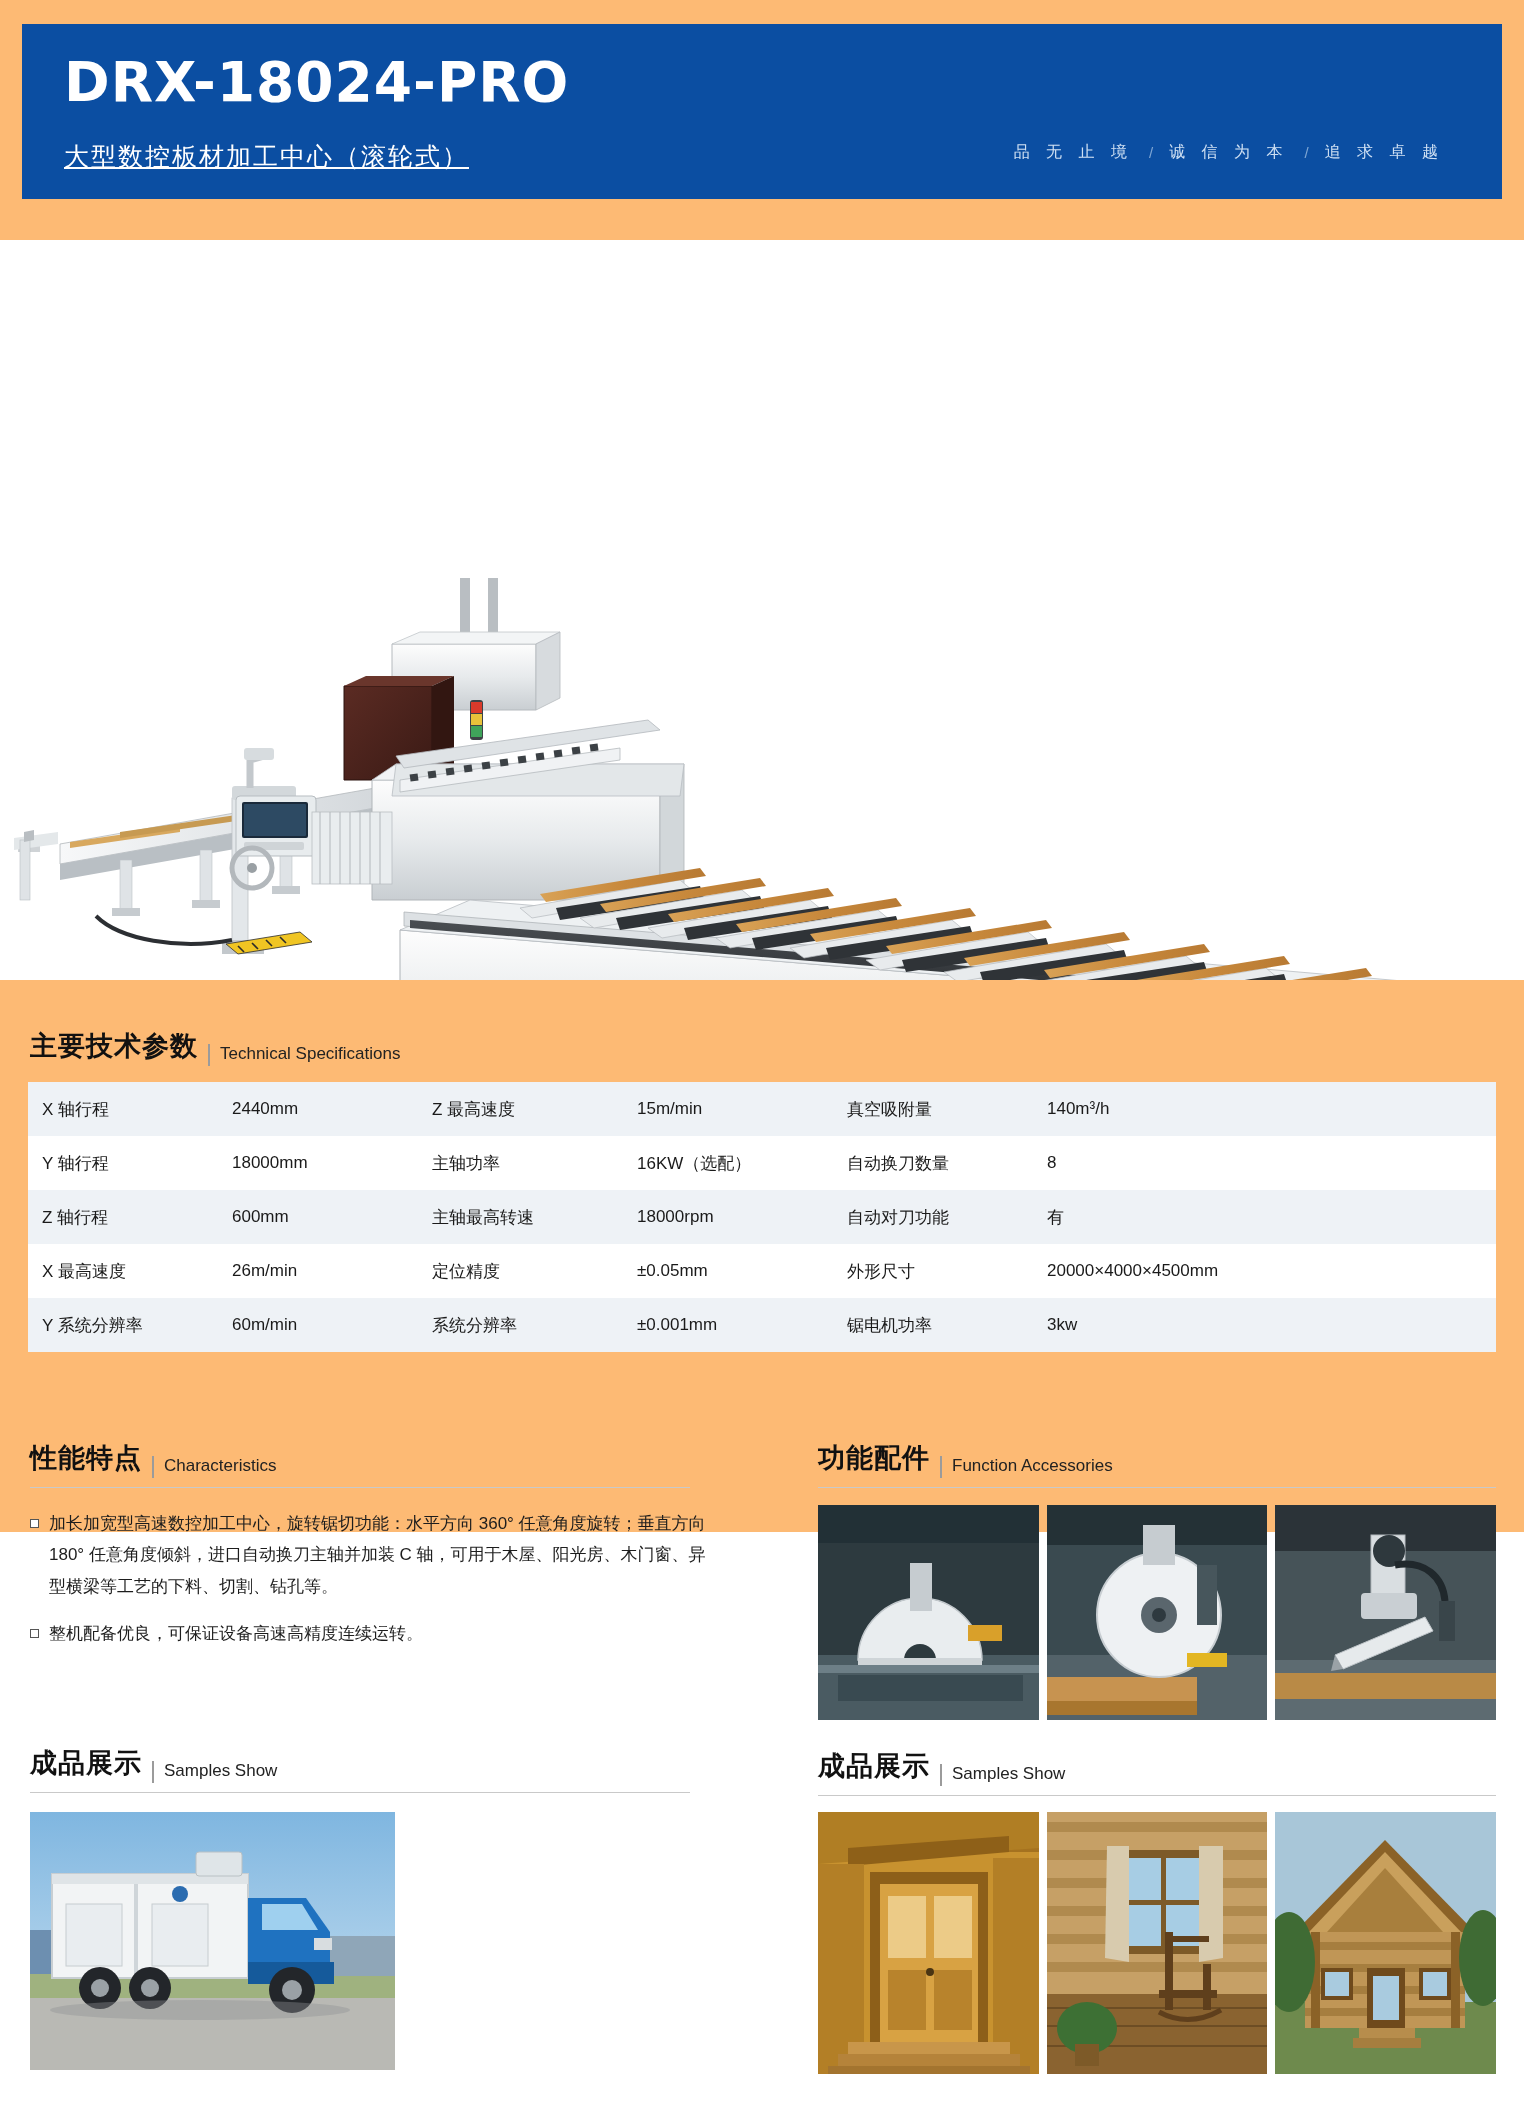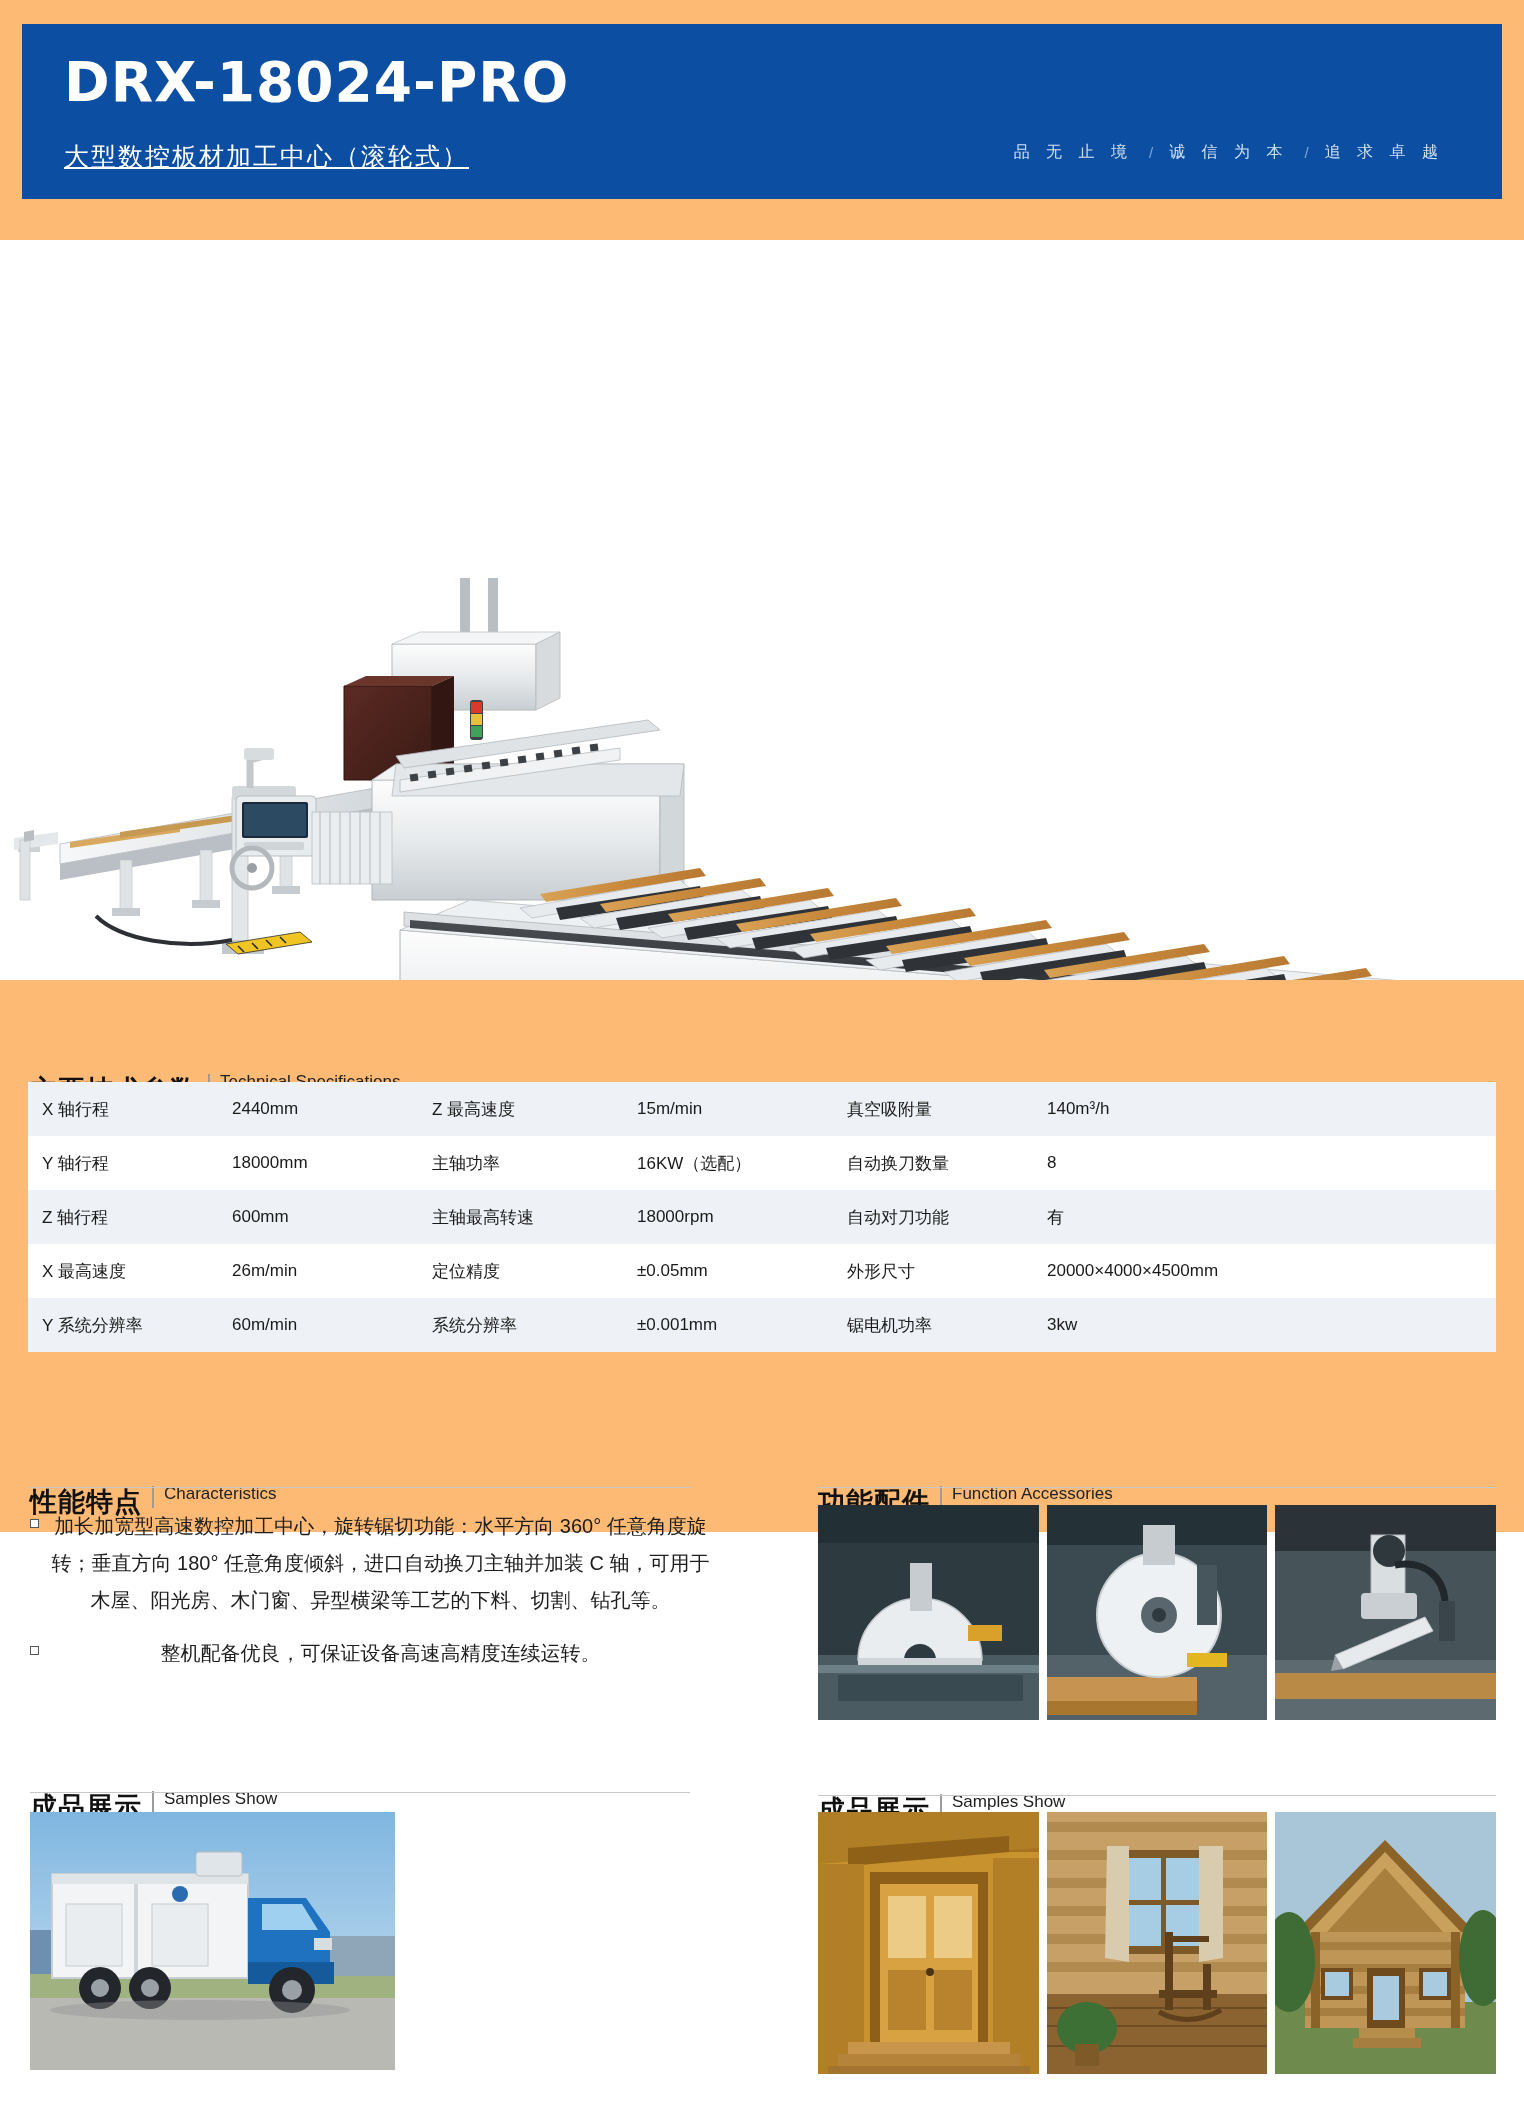--- a/index.html
+++ b/index.html
@@ -55,21 +55,21 @@
   
   .hero {
     position: absolute;
     left: 0px; top: 240px;
     width: 1524px; height: 740px;
     overflow: hidden;
   }
   .hero svg { display:block; }
 
   
-  .sec-head { display: flex; align-items: flex-start; margin-top: 44px; }
+  .sec-head { display: flex; align-items: flex-end; }
   .sec-cn {
     font-size: 27px; font-weight: bold; color: #111;
     letter-spacing: 1px;
   }
   .sec-bar {
     display:inline-block; width:2px; height:22px; background:#9b9b9b;
     margin: 0 10px; position: relative; top: 2px;
   }
   .sec-en { font-size: 17px; color: #222; font-family: "Liberation Sans", sans-serif;}
 
@@ -99,21 +99,21 @@
   .c-label3{ width: 200px; }
   .c-val3  { width: auto; }
 
   
   .char-head { position: absolute; left: 30px; top: 1440px; }
   .char-rule {
     position: absolute; left: 30px; top: 1487px; width: 660px; height: 1px; background: #c9c9c9;
   }
   .char-body {
     position: absolute; left: 30px; top: 1508px; width: 682px;
-    font-size: 20px; line-height: 1.85; color: #1d1d1d; text-align: center;
+    font-size: 17px; line-height: 1.85; color: #1d1d1d;
   }
   .char-item { display: flex; margin-bottom: 16px; }
   .char-bullet {
     width: 9px; height: 9px; border: 1px solid #555; margin-right: 10px;
     margin-top: 11px; flex: 0 0 auto; background: #fff;
   }
   .char-text { flex: 1 1 auto; }
 
   
   .acc-head { position: absolute; left: 818px; top: 1440px; }

